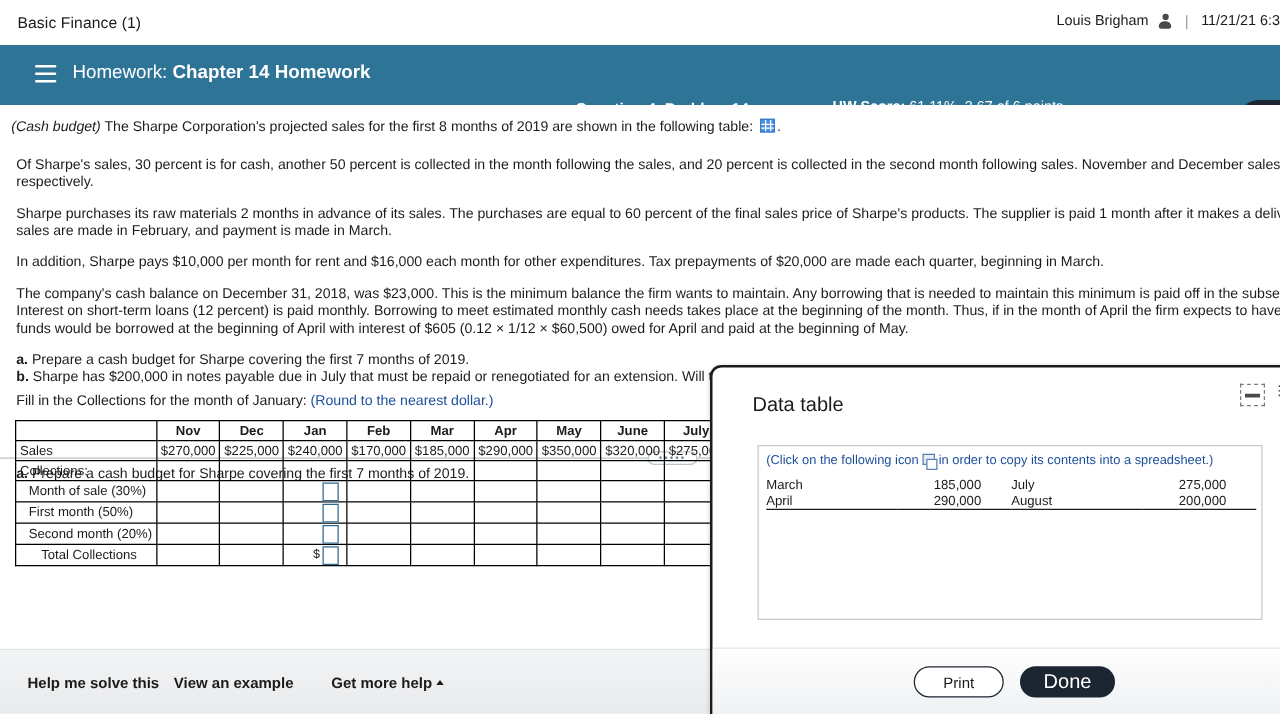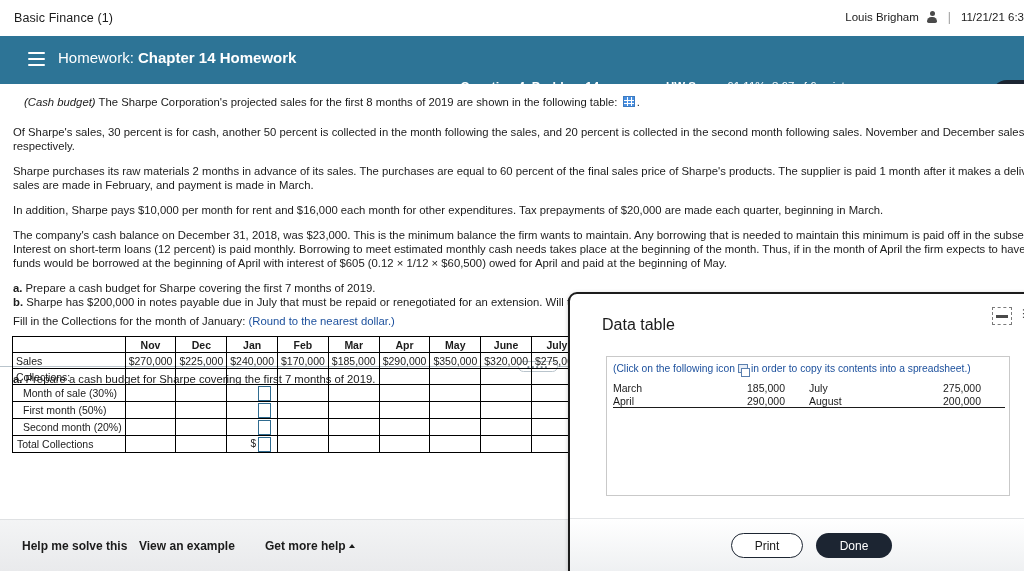--- a/index.html
+++ b/index.html
@@ -159,21 +159,21 @@
   }
   #ans-table td, #ans-table th {
     border: 1px solid #000;
     height: 16px;
     padding: 0 3px;
     font-weight: normal;
   }
   #ans-table th { text-align:center; font-weight: bold; font-size: 10.5px; }
   #ans-table td.label { text-align:left; white-space:nowrap; }
   #ans-table td.label.ind1 { padding-left: 10px; }
-  #ans-table td.label.ind2 { padding-left: 4px; }
+  #ans-table td.label.ind2 { padding-left: 20px; }
   #ans-table td.num { text-align:right; white-space:nowrap; }
   .col-lab  { width: 107px; }
   .col-mon  { width: 41px; }
   .col-mon-w{ width: 48px; }
   .cell-input-wrap { position:relative; height:16px; }
   .ibox {
     position:absolute; right: 3px; top: 1px;
     width: 13px; height: 15px;
     border: 1.3px solid #2f6b8f; background:#fff;
     cursor: text;
@@ -261,21 +261,21 @@
     position:absolute; left: 161px; top: 14px;
     width: 72px; height: 25px; border-radius: 13px;
     border: 1.3px solid #1c2532; background:#fff; color:#1b1b1b;
     font-size: 12px; display:flex; align-items:center; justify-content:center;
     cursor:pointer;
   }
   #done-btn {
     position:absolute; left: 246px; top: 14px;
     width: 76px; height: 25px; border-radius: 13px;
     background:#1c2532; color:#fff;
-    font-size: 12px; display:flex; align-items:center; justify-content:center;
+    font-size: 16px; display:flex; align-items:center; justify-content:center;
     cursor:pointer;
   }
 </style>
 </head>
 <body>
 
 <div id="topbar">
   <div id="course-title">Basic Finance (1)</div>
   <div id="topbar-right">
     <span id="user-name">Louis Brigham</span>
@@ -315,21 +315,21 @@
     <svg width="19" height="19" viewBox="0 0 24 24" fill="none" stroke="#ffffff" stroke-width="1.7">
       <circle cx="12" cy="12" r="3.2"></circle>
       <path d="M12 2.6v2.2M12 19.2v2.2M21.4 12h-2.2M4.8 12H2.6M18.6 5.4l-1.6 1.6M7 17l-1.6 1.6M18.6 18.6L17 17M7 7L5.4 5.4"></path>
     </svg>
   </div>
   <div id="save-btn">Sa</div>
 </div>
 
 <div id="body-area">
 
-  <div class="para" style="left:24px; top:11px;">
+  <div class="para" style="left:9px; top:11px;">
     <i>(Cash budget)</i><span> The Sharpe Corporation's projected sales for the first 8 months of 2019 are shown in the following table:</span>
     <span class="sheet-icon"></span><span>.</span>
   </div>
 
   <div class="para" style="left:13px; top:41px;">Of Sharpe's sales, 30 percent is for cash, another 50 percent is collected in the month following the sales, and 20 percent is collected in the second month following sales. November and December sales for 2018 were $270,000 and $22</div>
   <div class="para" style="left:13px; top:55px;">respectively.</div>
 
   <div class="para" style="left:13px; top:80px;">Sharpe purchases its raw materials 2 months in advance of its sales. The purchases are equal to 60 percent of the final sales price of Sharpe's products. The supplier is paid 1 month after it makes a delivery. For example, purchases for A</div>
   <div class="para" style="left:13px; top:94px;">sales are made in February, and payment is made in March.</div>
 

